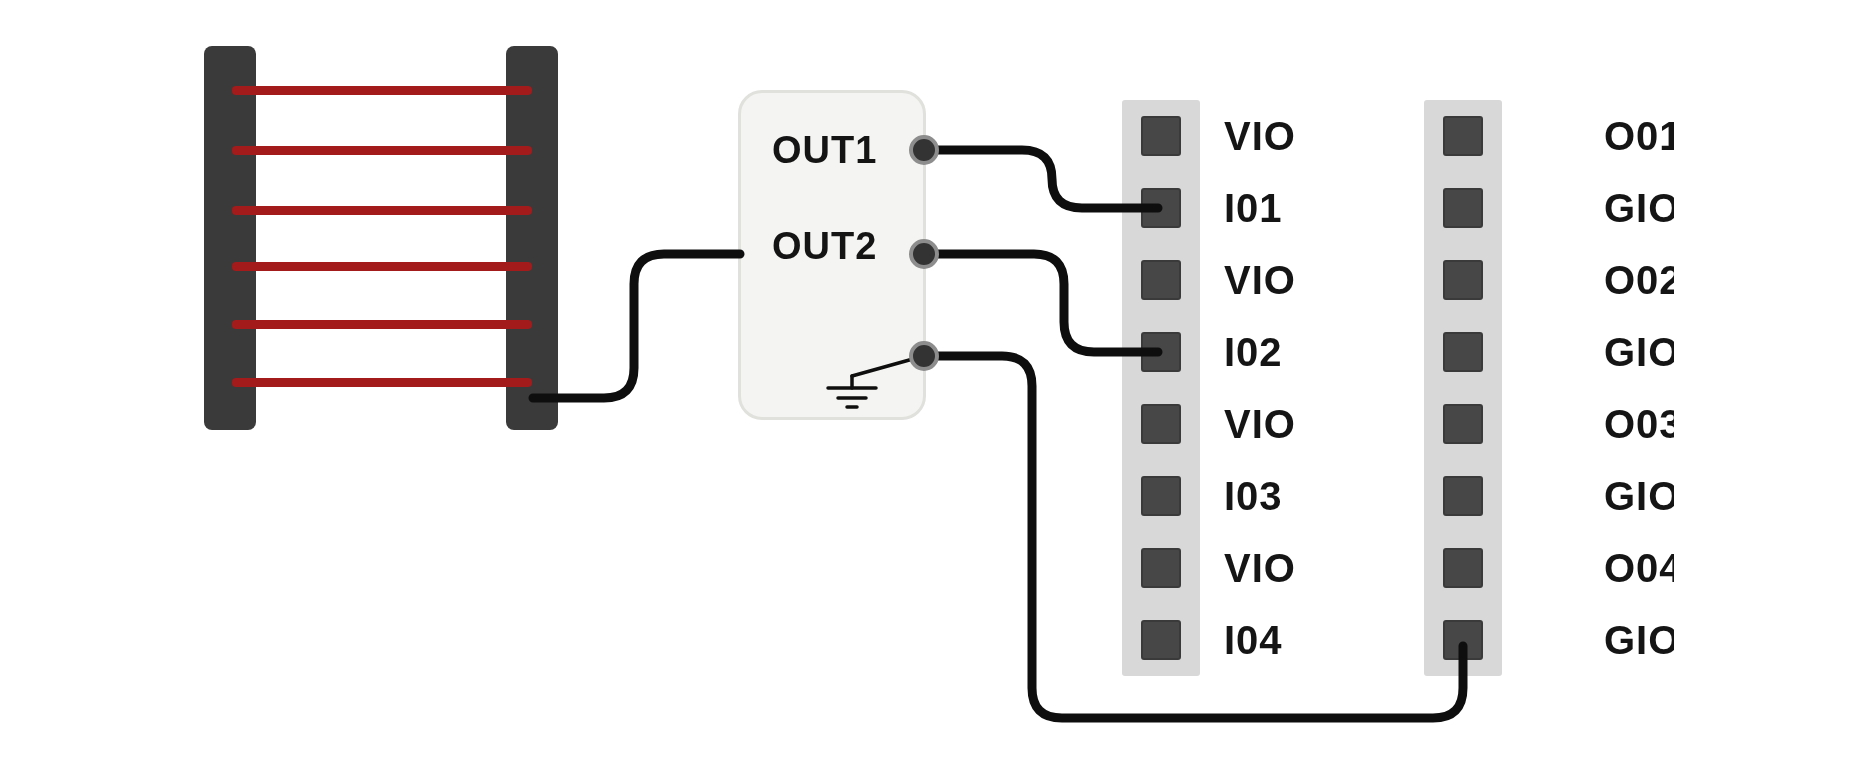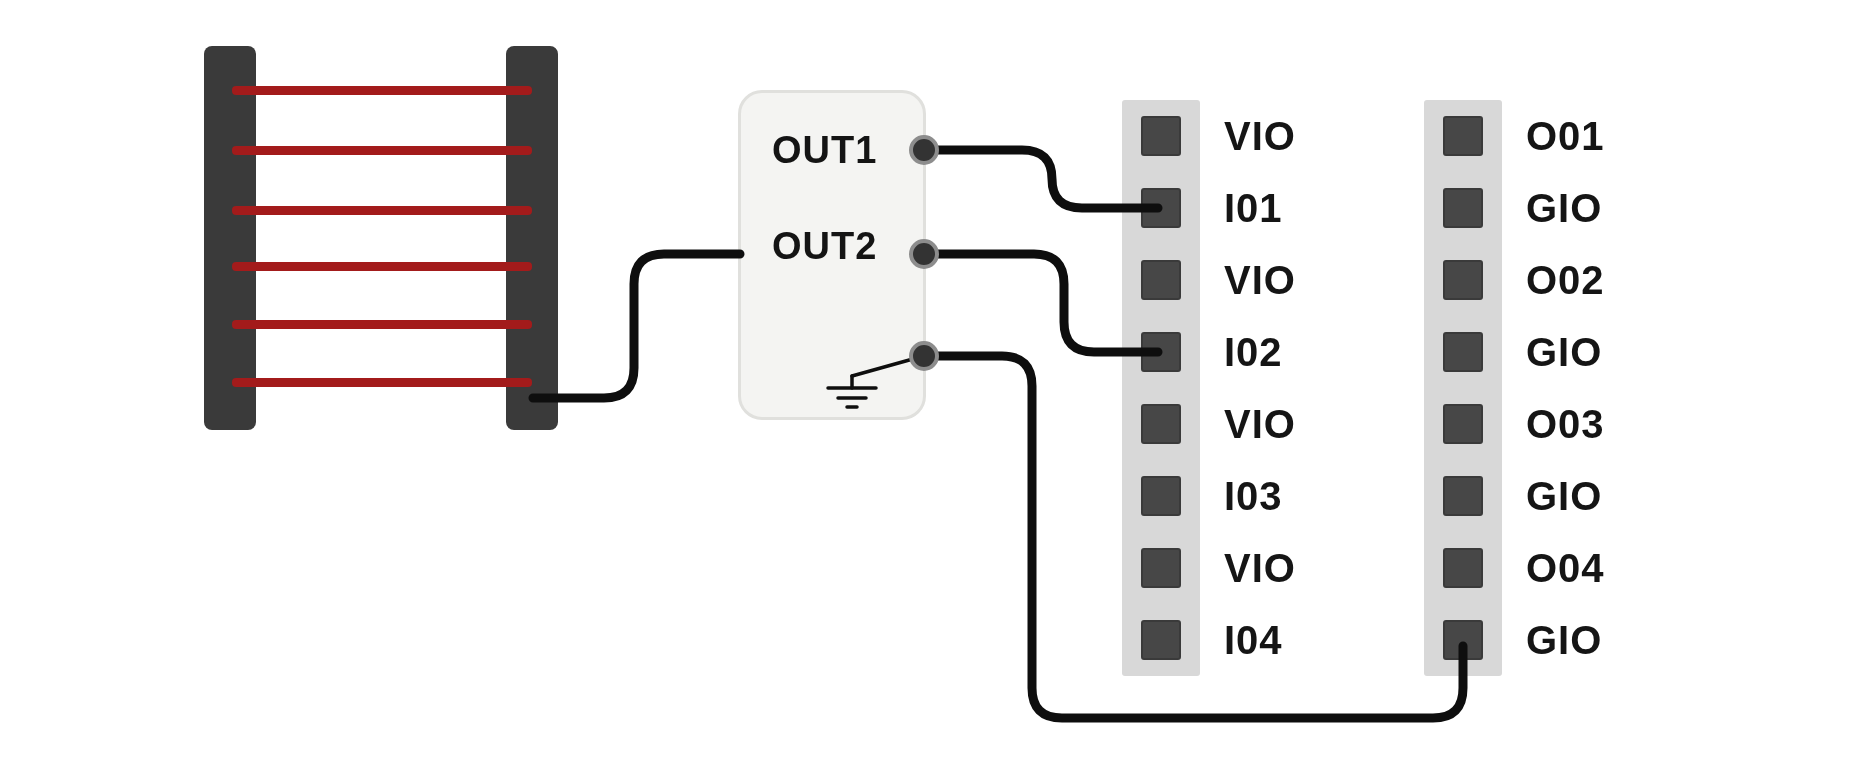--- a/index.html
+++ b/index.html
@@ -83,21 +83,21 @@
     flex: 0 0 auto;
   }
 
   .label-col {
     position: absolute;
     top: 100px;
     display: flex;
     flex-direction: column;
   }
   .label-col.inputs  { left: 1224px; }
-  .label-col.outputs { left: 1526px; }
+  .label-col.outputs { left: 1604px; }
   .pin-label {
     height: 72px;
     line-height: 72px;
     font-size: 40px;
     font-weight: 700;
     color: #151515;
     letter-spacing: 1px;
     white-space: nowrap;
   }
 

